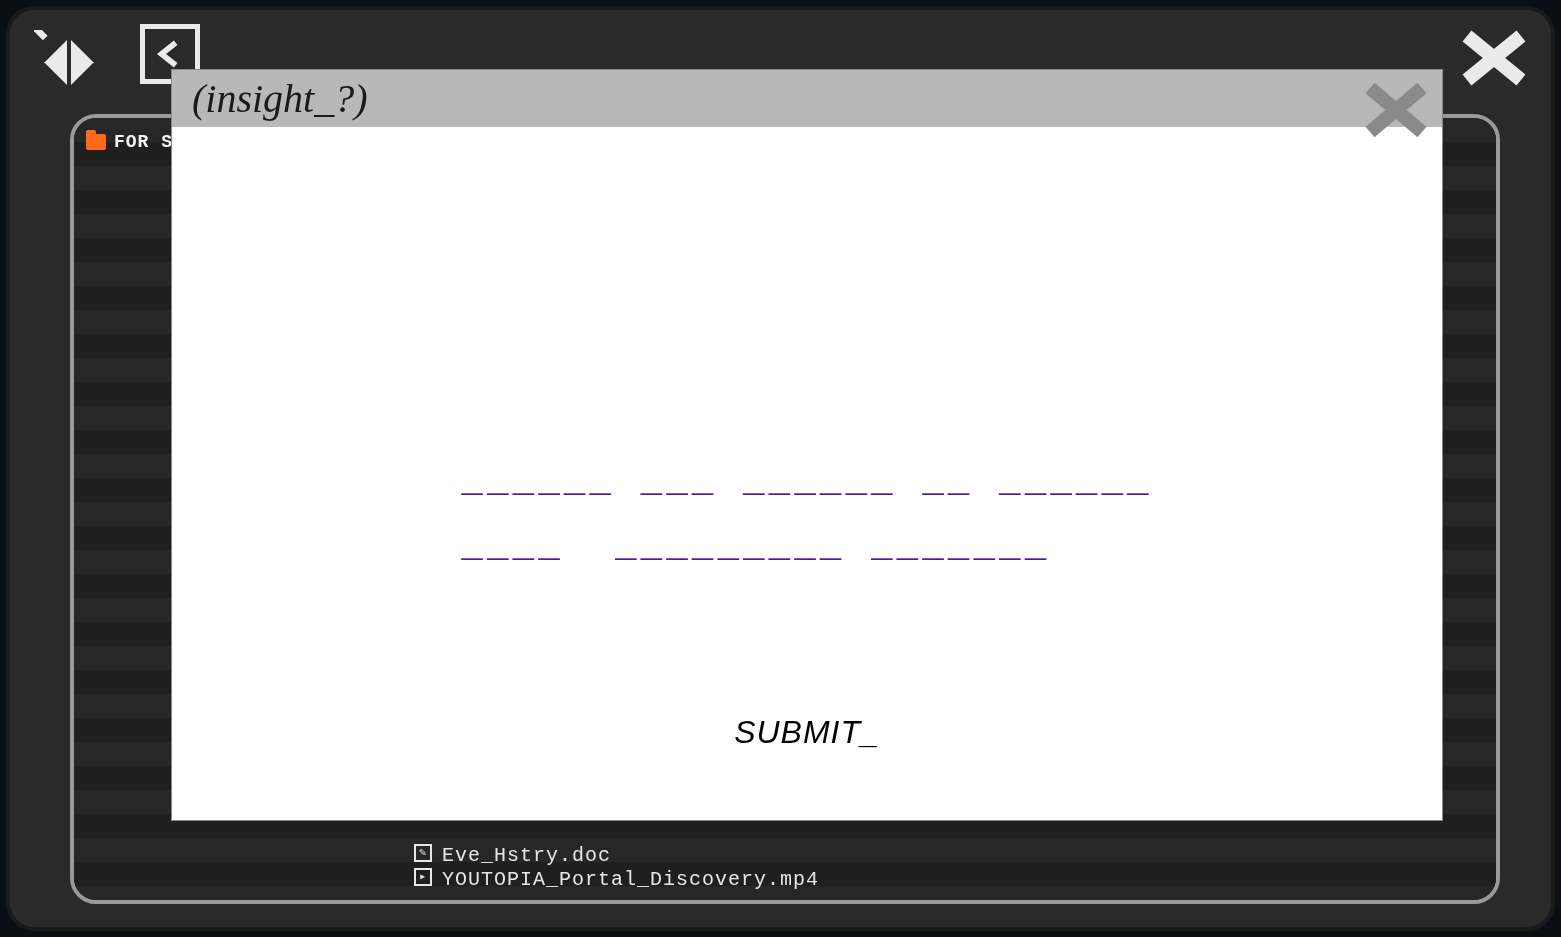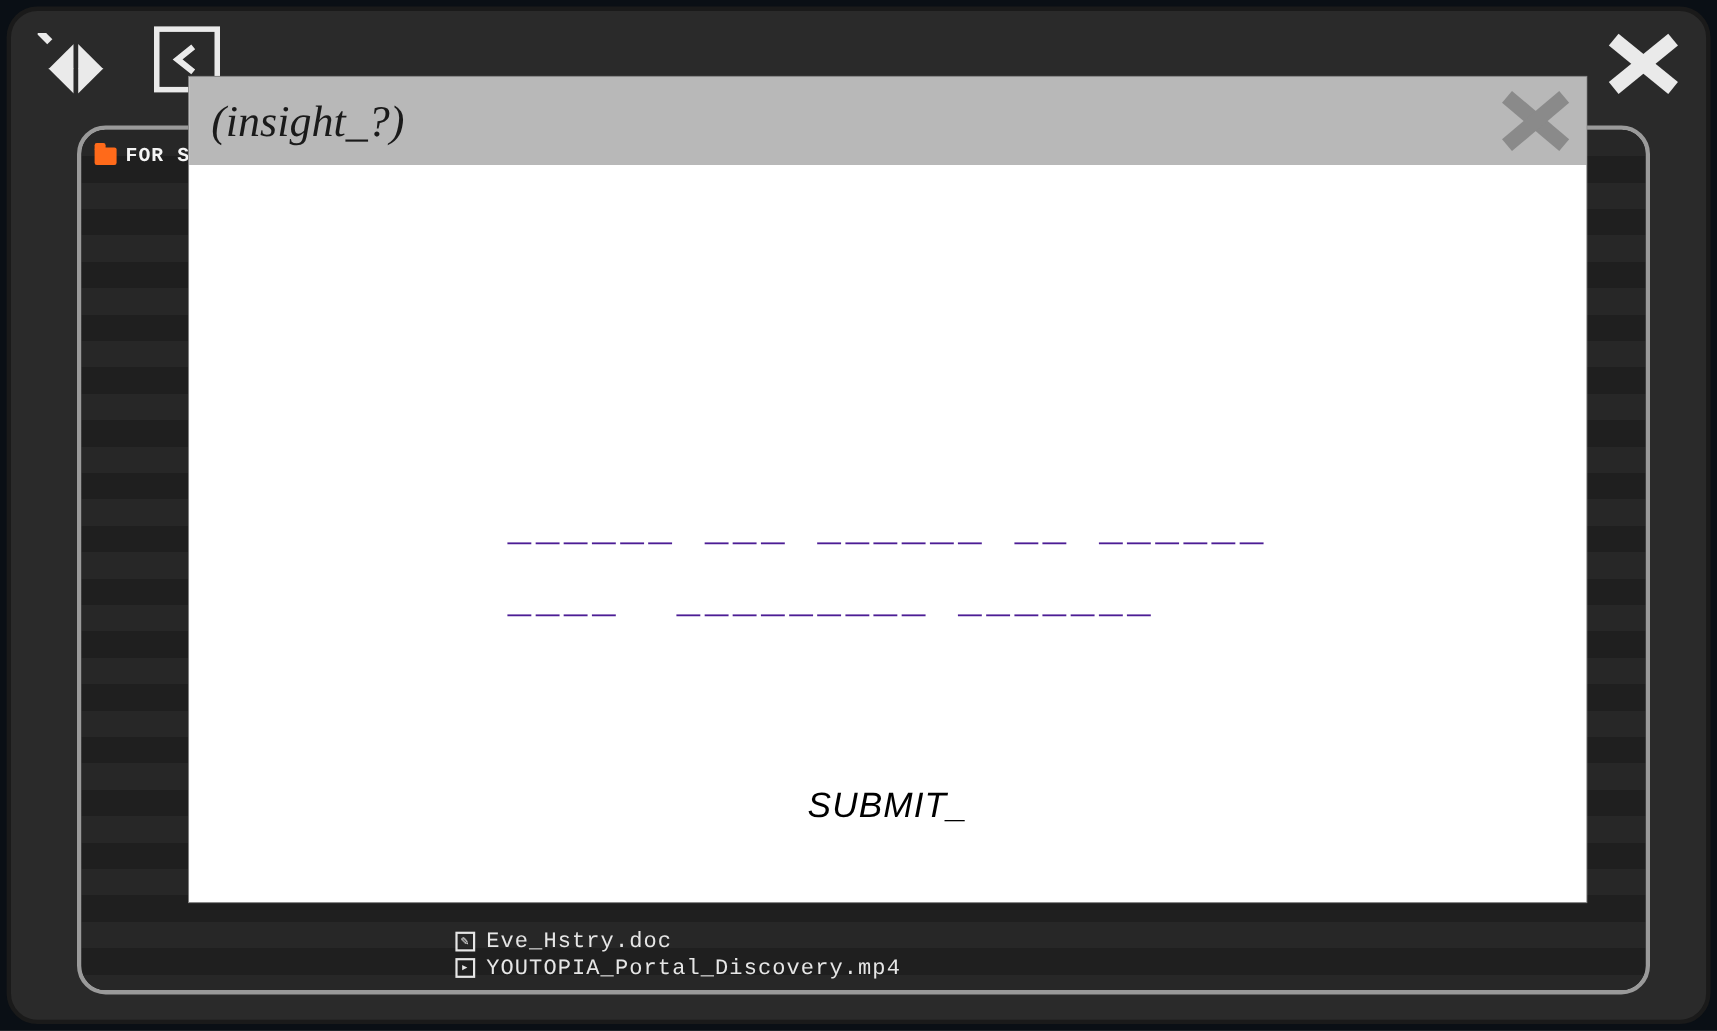--- a/index.html
+++ b/index.html
@@ -113,21 +113,20 @@
   }
 
   .file-list {
     position: absolute;
     left: 340px;
     bottom: 8px;
     z-index: 2;
   }
   .file-row {
     display: flex;
-    align-items: center;
     height: 24px;
     color: #e6e6e6;
     font-family: "Lucida Console", "Courier New", monospace;
     font-size: 20px;
     letter-spacing: 1px;
   }
   .file-glyph {
     width: 18px; height: 18px;
     border: 2px solid #e6e6e6;
     margin-right: 10px;
@@ -149,21 +148,21 @@
   
   .modal {
     position: absolute;
     left: 162px; top: 60px;
     width: 1270px; height: 750px;
     background: #ffffff;
     z-index: 10;
     box-shadow: 0 0 0 1px #888;
   }
   .modal-titlebar {
-    height: 80px;
+    height: 57px;
     background: #b8b8b8;
     display: flex;
     align-items: center;
     padding: 0 20px;
     position: relative;
   }
   .modal-title {
     font-family: Georgia, "Times New Roman", serif;
     font-style: italic;
     font-size: 40px;

